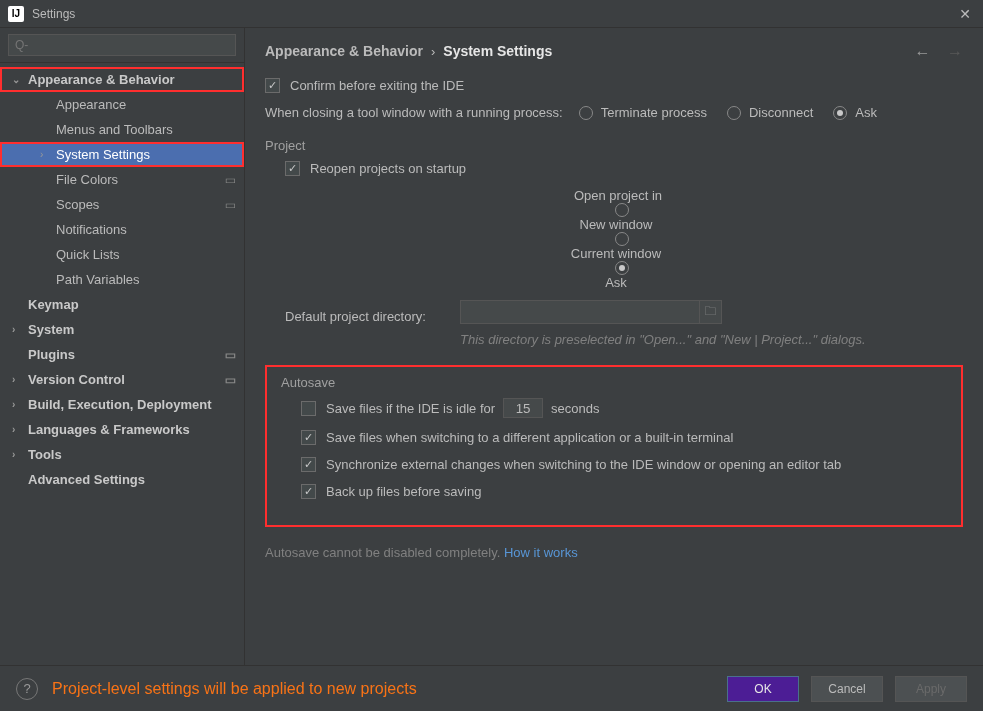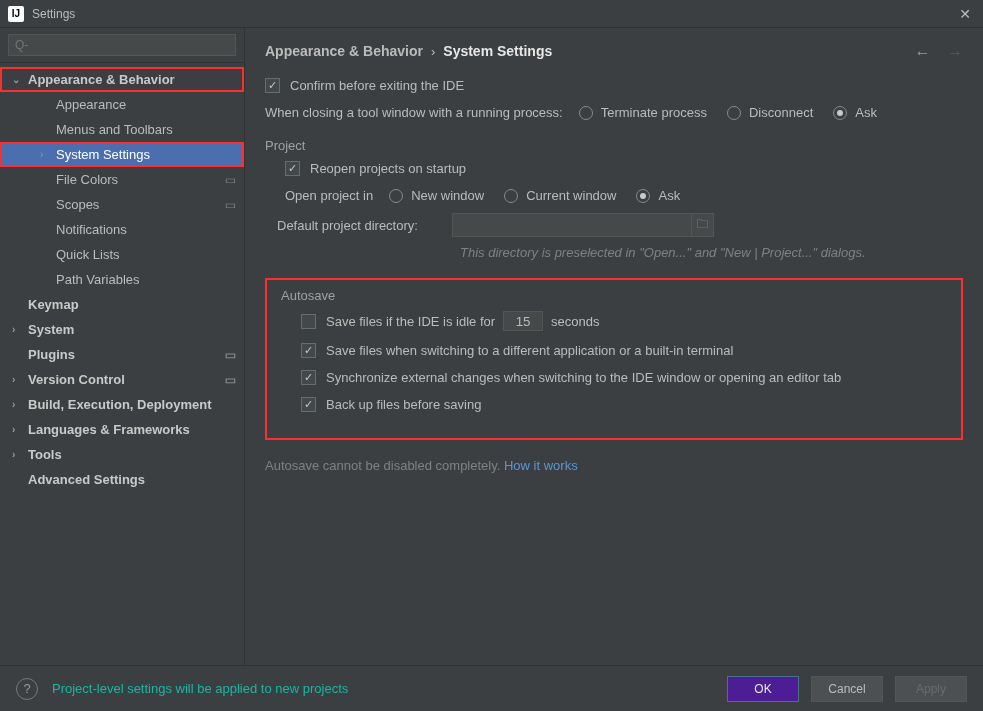--- a/index.html
+++ b/index.html
@@ -66,33 +66,33 @@
   .chk-row.indent { margin-left:20px; }
   .chk {
     width:15px; height:15px; border:1px solid #6b6b6b; background:#43494a;
     margin-right:10px; display:inline-flex; align-items:center; justify-content:center;
     cursor:pointer; font-size:11px; color:#c9c9c9;
   }
   .chk.checked::after { content:"✓"; }
   label.txt { color:#bbbbbb; }
 
   .line { display:flex; align-items:center; margin:10px 0; }
-  .line.indent { margin-left:20px; }
+  .line.indent { margin-left:8px;flex-direction:column; }
   .radio {
     width:14px; height:14px; border:1px solid #888; border-radius:50%;
     margin:0 8px 0 16px; display:inline-flex; align-items:center; justify-content:center;
     cursor:pointer;
   }
   .radio:first-of-type { margin-left:10px; }
   .radio.sel::after { content:""; width:6px; height:6px; background:#c9c9c9; border-radius:50%; }
   .rlabel { margin-right:4px; }
 
   .section-title { color:#a0a0a0; margin:18px 0 8px 0; }
 
-  .dir-row { display:flex; align-items:center; margin-left:12px; margin-top:10px; }
+  .dir-row { display:flex; align-items:flex-end; margin-left:20px; margin-top:10px; }
   .dir-label { width:175px; color:#bbbbbb; }
   .dir-input {
     width:240px; height:24px; background:#45494a; border:1px solid #555;
     color:#bbb; padding:0 6px;
   }
   .dir-browse {
     width:22px; height:24px; border:1px solid #555; border-left:none;
     background:#45494a; color:#999; display:inline-flex; align-items:center;
     justify-content:center; cursor:pointer; font-size:12px;
   }
@@ -114,21 +114,21 @@
   
   .footer {
     height:46px; border-top:1px solid #323232; display:flex; align-items:center;
     padding:0 16px; background:#3c3f41;
   }
   .help-circle {
     width:22px; height:22px; border:1px solid #777; border-radius:50%;
     display:inline-flex; align-items:center; justify-content:center; color:#999;
     font-size:13px; margin-right:14px; cursor:pointer;
   }
-  .footer-note { color:#14b8a6; font-size:13px; }
+  .footer-note { color:#f97316; font-size:16px; }
   .footer-buttons { margin-left:auto; display:flex; gap:12px; }
   .btn {
     min-width:72px; height:26px; border:1px solid #555; background:#4c5052;
     color:#bbb; padding:0 16px; cursor:pointer; font-size:12px;
   }
   .btn.primary { background:#4c1d95; border-color:#4a708b; color:#e6e6e6; }
   .btn.disabled { color:#6a6a6a; }
 </style>
 </head>
 <body>

